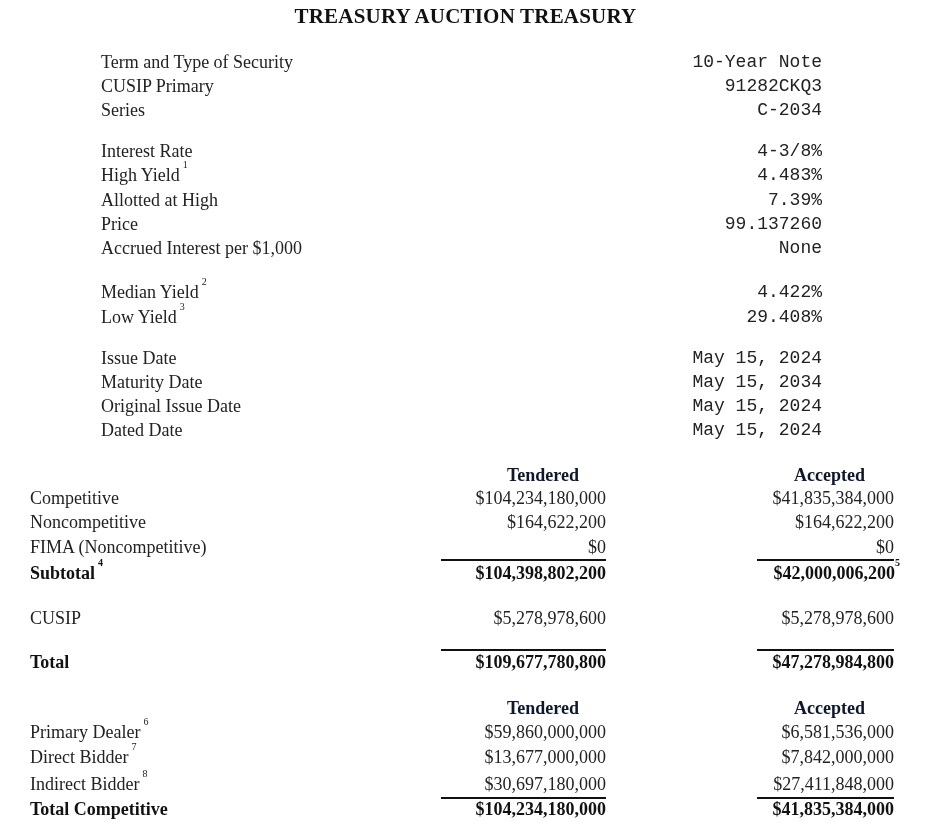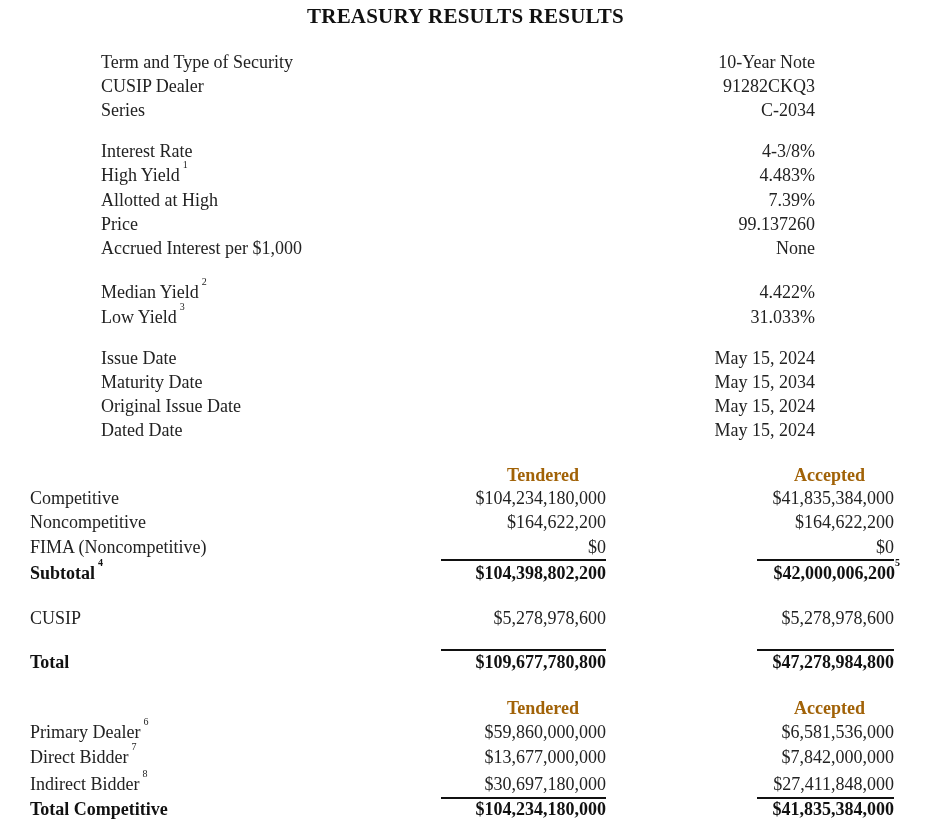--- a/index.html
+++ b/index.html
@@ -7,44 +7,44 @@
     width: 931px; height: 832px; position: relative; overflow: hidden;
     font-family: "Liberation Serif", "DejaVu Serif", serif;
     color: #222222;
   }
   .title {
     position: absolute; left: 0; top: 4px; width: 931px; text-align: center;
     font-weight: bold; font-size: 21px; color: #111111; letter-spacing: 0.2px;
   }
   .row { position: absolute; height: 24px; line-height: 24px; font-size: 18px; white-space: nowrap; }
   .lbl { left: 101px; }
-  .val { right: 116px; text-align: left; }
+  .val { right: 109px; text-align: left; font-family: Liberation Mono, monospace; }
   sup { font-size: 10px; position: relative; top: -3px; vertical-align: top; line-height: 1; margin-left: 3px; }
 
   .tbl-lbl { left: 30px; text-align: right; }
   .col-t { right: 325px; text-align: right; }
   .col-a { right: 37px; text-align: right; }
-  .hdr { font-weight: bold; color: #a16207; }
+  .hdr { font-weight: bold; color: #0f172a; }
   .hdr.col-t { right: 352px; }
   .hdr.col-a { right: 66px; margin-left: 43px; }
   .bold { font-weight: bold; color: #111; }
 
   .rule { position: absolute; height: 0; border-top: 2px solid #111; }
   .rule-t { left: 441px; width: 165px; }
   .rule-a { left: 757px; width: 137px; }
 </style>
 </head>
 <body>
 
-<div class="title">TREASURY RESULTS RESULTS</div>
+<div class="title">TREASURY AUCTION TREASURY</div>
 
 <div>
   <div class="row lbl" style="top:50px">Term and Type of Security</div>
   <div class="row val" style="top:50px">10-Year Note</div>
-  <div class="row lbl" style="top:74px">CUSIP Dealer</div>
+  <div class="row lbl" style="top:74px">CUSIP Primary</div>
   <div class="row val" style="top:74px">91282CKQ3</div>
   <div class="row lbl" style="top:98px">Series</div>
   <div class="row val" style="top:98px">C-2034</div>
 </div>
 
 <div>
   <div class="row lbl" style="top:139px">Interest Rate</div>
   <div class="row val" style="top:139px">4-3/8%</div>
   <div class="row lbl" style="top:163px"><span>High Yield</span><sup>1</sup></div>
   <div class="row val" style="top:163px">4.483%</div>
@@ -53,21 +53,21 @@
   <div class="row lbl" style="top:212px">Price</div>
   <div class="row val" style="top:212px">99.137260</div>
   <div class="row lbl" style="top:236px">Accrued Interest per $1,000</div>
   <div class="row val" style="top:236px">None</div>
 </div>
 
 <div>
   <div class="row lbl" style="top:280px"><span>Median Yield</span><sup>2</sup></div>
   <div class="row val" style="top:280px">4.422%</div>
   <div class="row lbl" style="top:305px"><span>Low Yield</span><sup>3</sup></div>
-  <div class="row val" style="top:305px">31.033%</div>
+  <div class="row val" style="top:305px">29.408%</div>
 </div>
 
 <div>
   <div class="row lbl" style="top:346px">Issue Date</div>
   <div class="row val" style="top:346px">May 15, 2024</div>
   <div class="row lbl" style="top:370px">Maturity Date</div>
   <div class="row val" style="top:370px">May 15, 2034</div>
   <div class="row lbl" style="top:394px">Original Issue Date</div>
   <div class="row val" style="top:394px">May 15, 2024</div>
   <div class="row lbl" style="top:418px">Dated Date</div>

